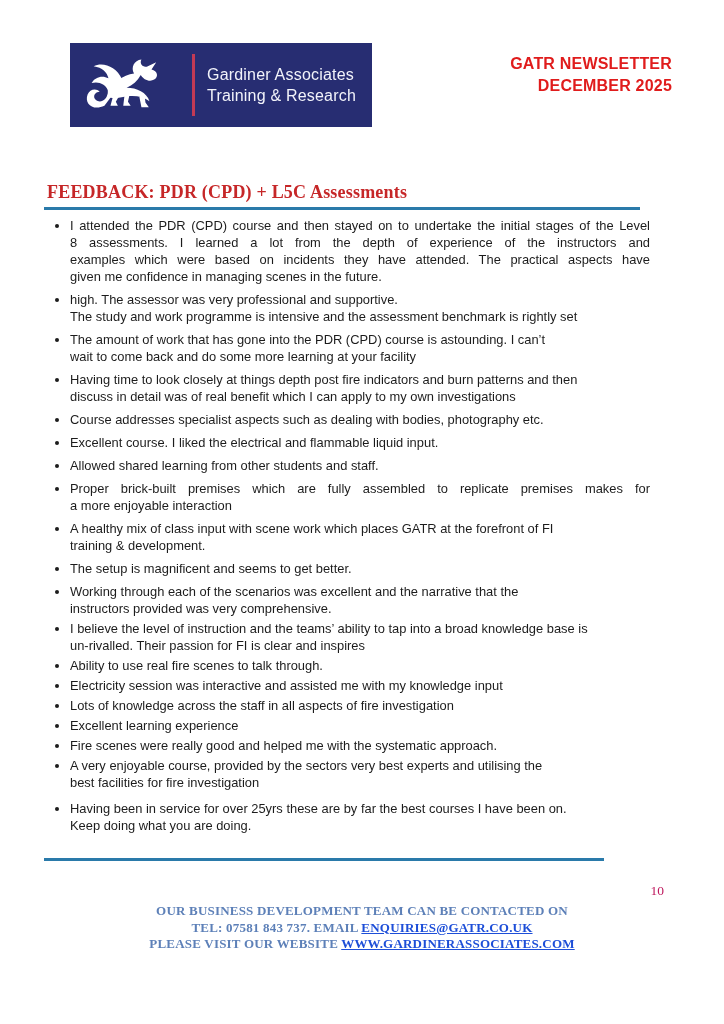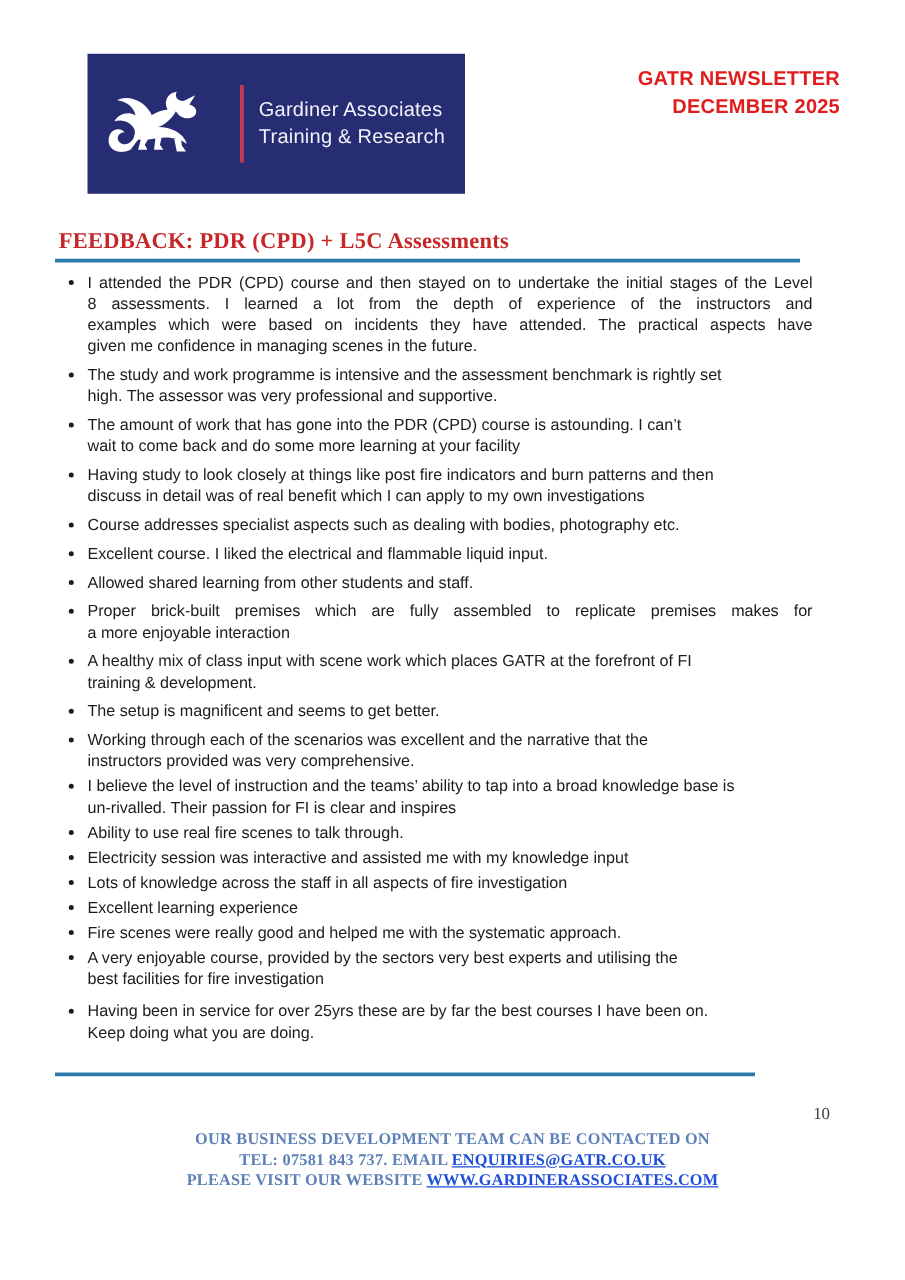--- a/index.html
+++ b/index.html
@@ -3,21 +3,21 @@
 <meta charset="utf-8">
 <style>
   * { margin:0; padding:0; box-sizing:border-box; }
   html,body { background:#ffffff; }
   .page {
     position:relative; width:724px; height:1024px; background:#ffffff;
     font-family:"Liberation Sans", sans-serif; overflow:hidden;
   }
   
   .logo-box {
-    position:absolute; left:70px; top:43px; width:302px; height:112px;
+    position:absolute; left:70px; top:43px; width:302px; height:84px;
     background:#272d72; display:flex; align-items:center; padding:6px 10px 6px 6px;
   }
   .logo-dragon { width:112px; height:74px; flex:0 0 auto; }
   .logo-divider { width:3px; height:62px; background:#c23a55; margin:0 12px 0 4px; flex:0 0 auto; }
   .logo-text { color:#f2f3fa; font-size:16px; line-height:21px; letter-spacing:0.2px; }
   .masthead-title {
     position:absolute; right:52px; top:53px; text-align:right;
     color:#e01c1c; font-weight:bold; font-size:16px; line-height:22px; letter-spacing:0.2px;
   }
   
@@ -45,21 +45,21 @@
   .feedback-list .line.jline {
     white-space:normal; text-align:justify;
     text-align-last:justify; -moz-text-align-last:justify;
   }
   
   .footer-rule {
     position:absolute; left:44px; top:858px; width:560px; height:3px; background:#2a7aaa;
   }
   .page-number {
     position:absolute; right:60px; top:883px;
-    font-family:"Liberation Serif", serif; font-size:13.5px; color:#404040;
+    font-family:"Liberation Serif", serif; font-size:13.5px; color:#be185d;
   }
   .footer-contact {
     position:absolute; left:0; right:0; top:903px; text-align:center;
     font-family:"Liberation Serif", serif; font-weight:bold;
     font-size:13px; line-height:16.5px; color:#5d80b8; letter-spacing:0.2px;
   }
   .footer-contact a { color:#1d4ed8; text-decoration:underline;text-align:right; }
 </style>
 </head>
 <body>
@@ -98,29 +98,29 @@
   <div class="heading-rule"></div>
 
   <ul class="feedback-list" id="feedback-list">
       <li>
         <div class="line jline">I attended the PDR (CPD) course and then stayed on to undertake the initial stages of the Level</div>
         <div class="line jline">8 assessments. I learned a lot from the depth of experience of the instructors and</div>
         <div class="line jline">examples which were based on incidents they have attended. The practical aspects have</div>
         <div class="line">given me confidence in managing scenes in the future.</div>
       </li>
       <li>
+        <div class="line">high. The assessor was very professional and supportive.</div>
         <div class="line">The study and work programme is intensive and the assessment benchmark is rightly set</div>
-        <div class="line">high. The assessor was very professional and supportive.</div>
       </li>
       <li>
         <div class="line">The amount of work that has gone into the PDR (CPD) course is astounding. I can’t</div>
         <div class="line">wait to come back and do some more learning at your facility</div>
       </li>
       <li>
-        <div class="line">Having study to look closely at things like post fire indicators and burn patterns and then</div>
+        <div class="line">Having time to look closely at things depth post fire indicators and burn patterns and then</div>
         <div class="line">discuss in detail was of real benefit which I can apply to my own investigations</div>
       </li>
       <li>
         <div class="line">Course addresses specialist aspects such as dealing with bodies, photography etc.</div>
       </li>
       <li>
         <div class="line">Excellent course. I liked the electrical and flammable liquid input.</div>
       </li>
       <li>
         <div class="line">Allowed shared learning from other students and staff.</div>

